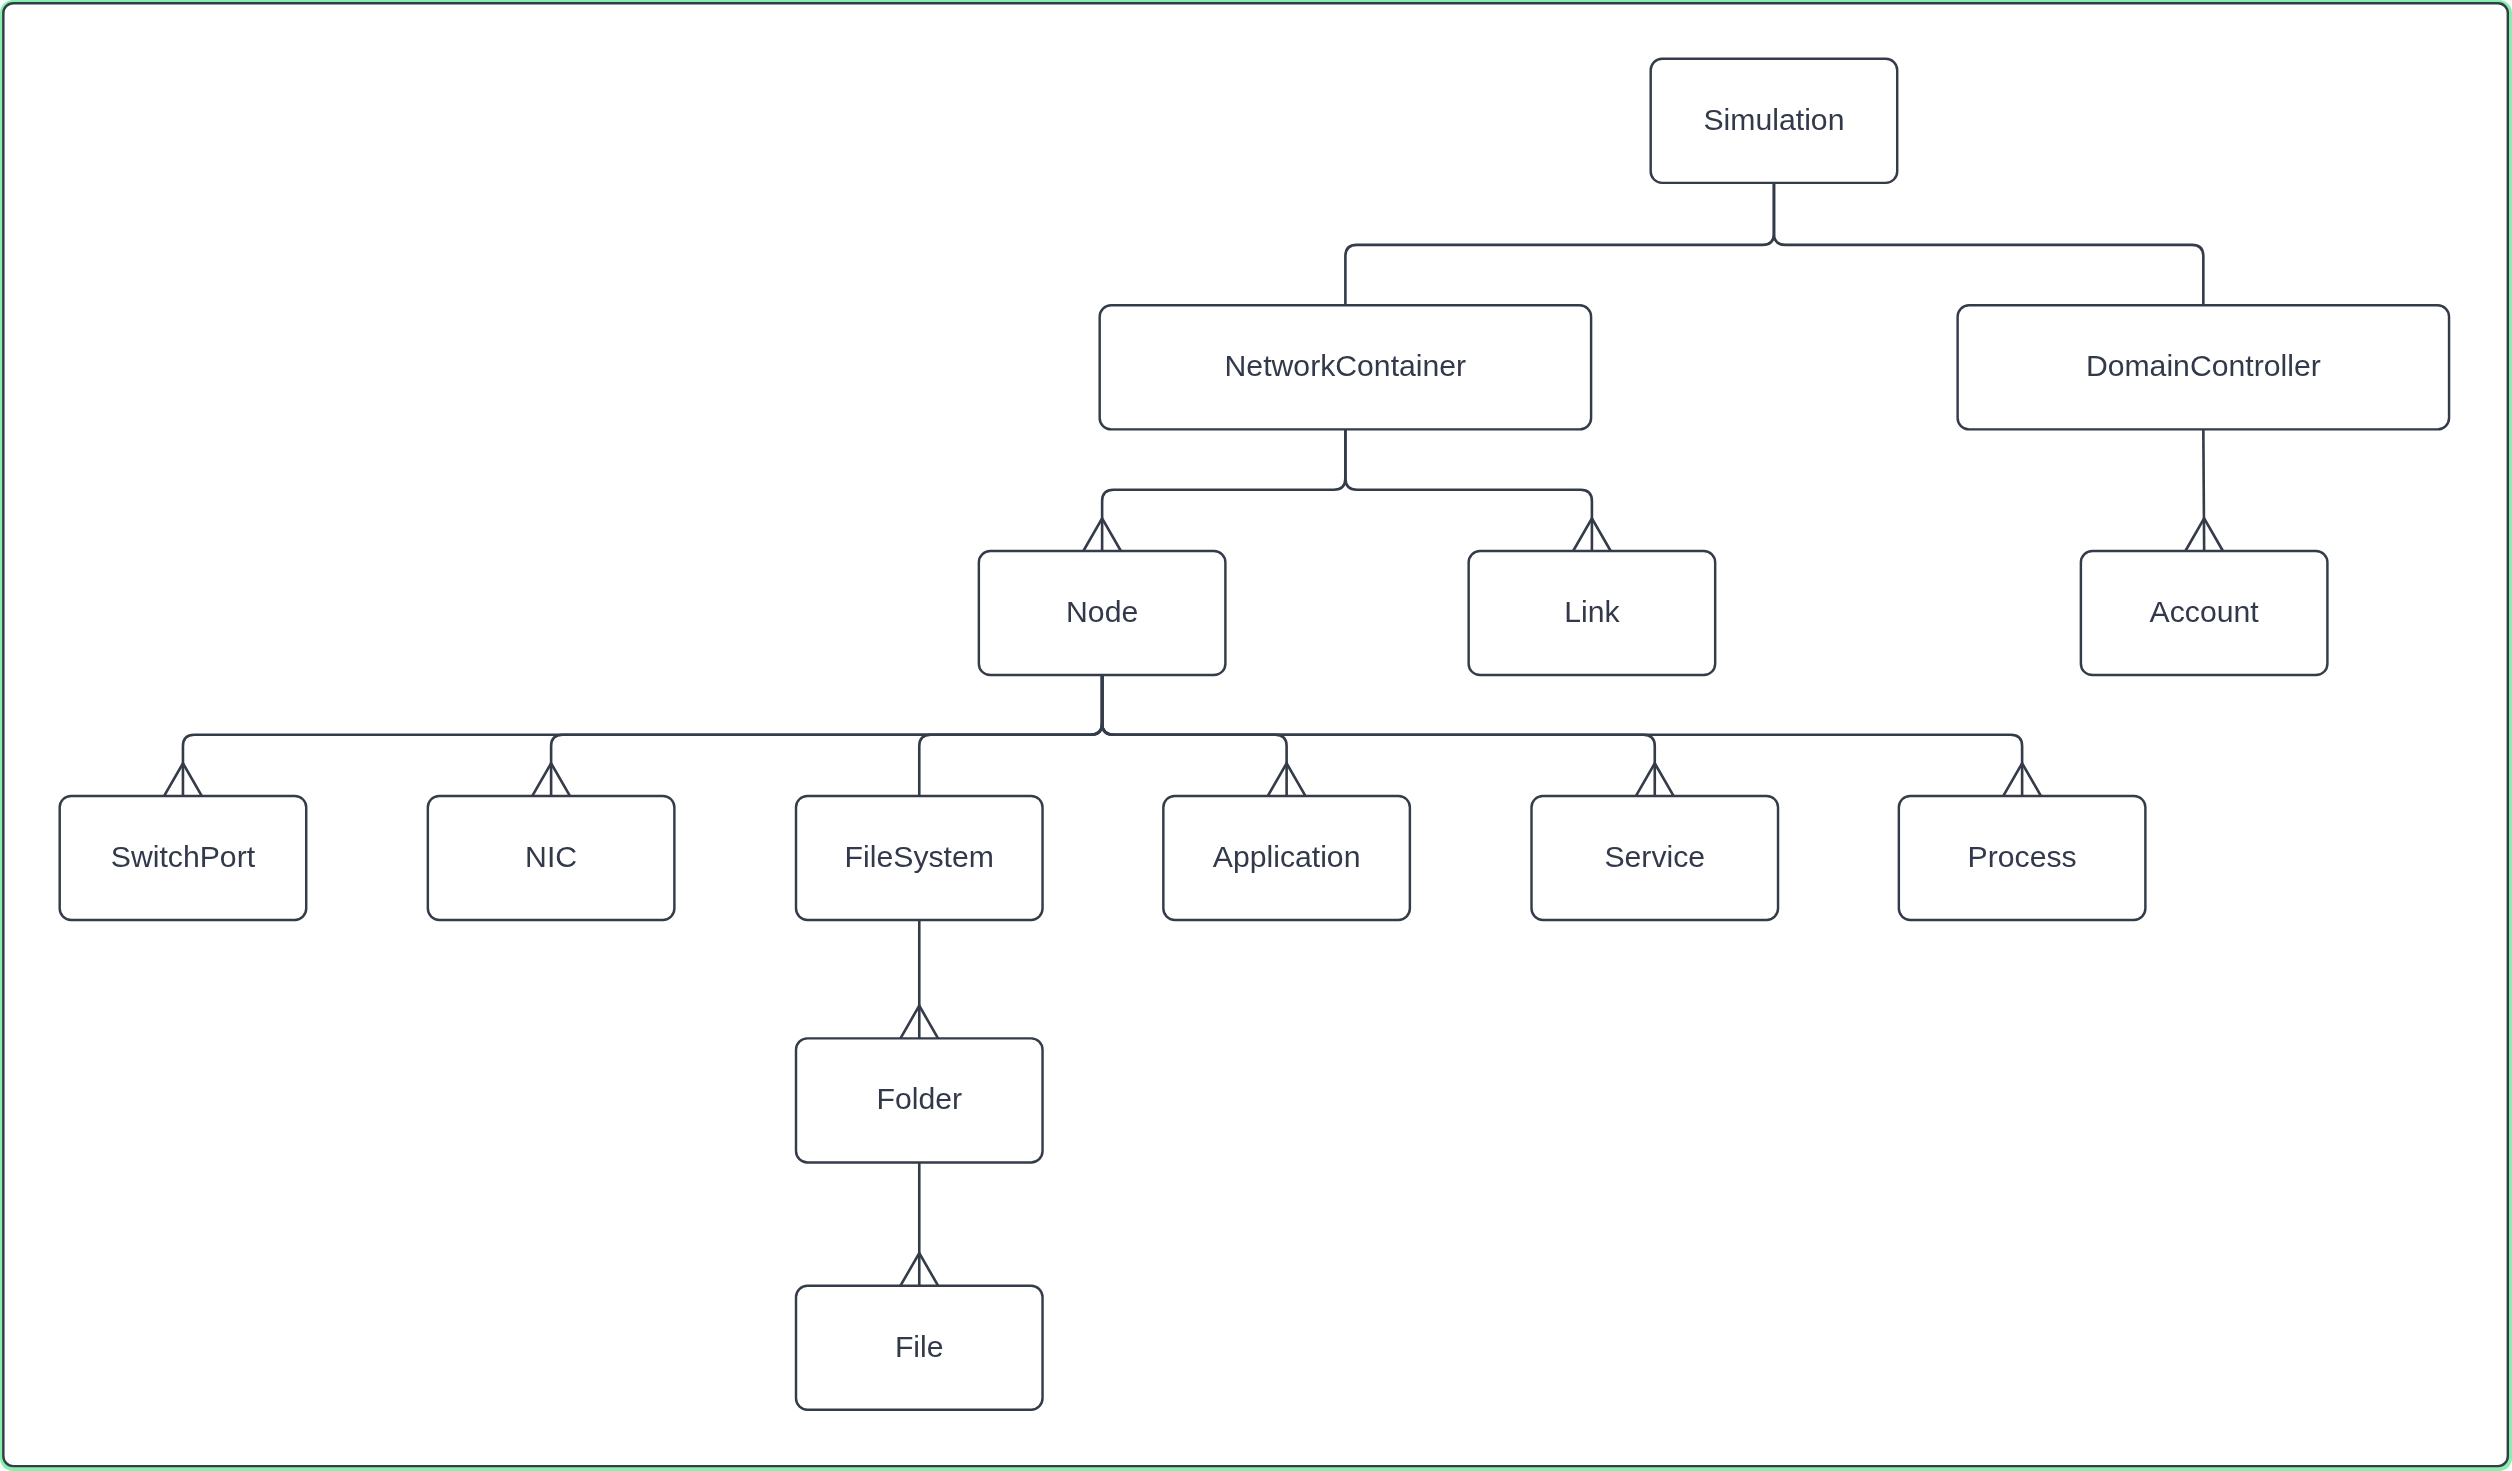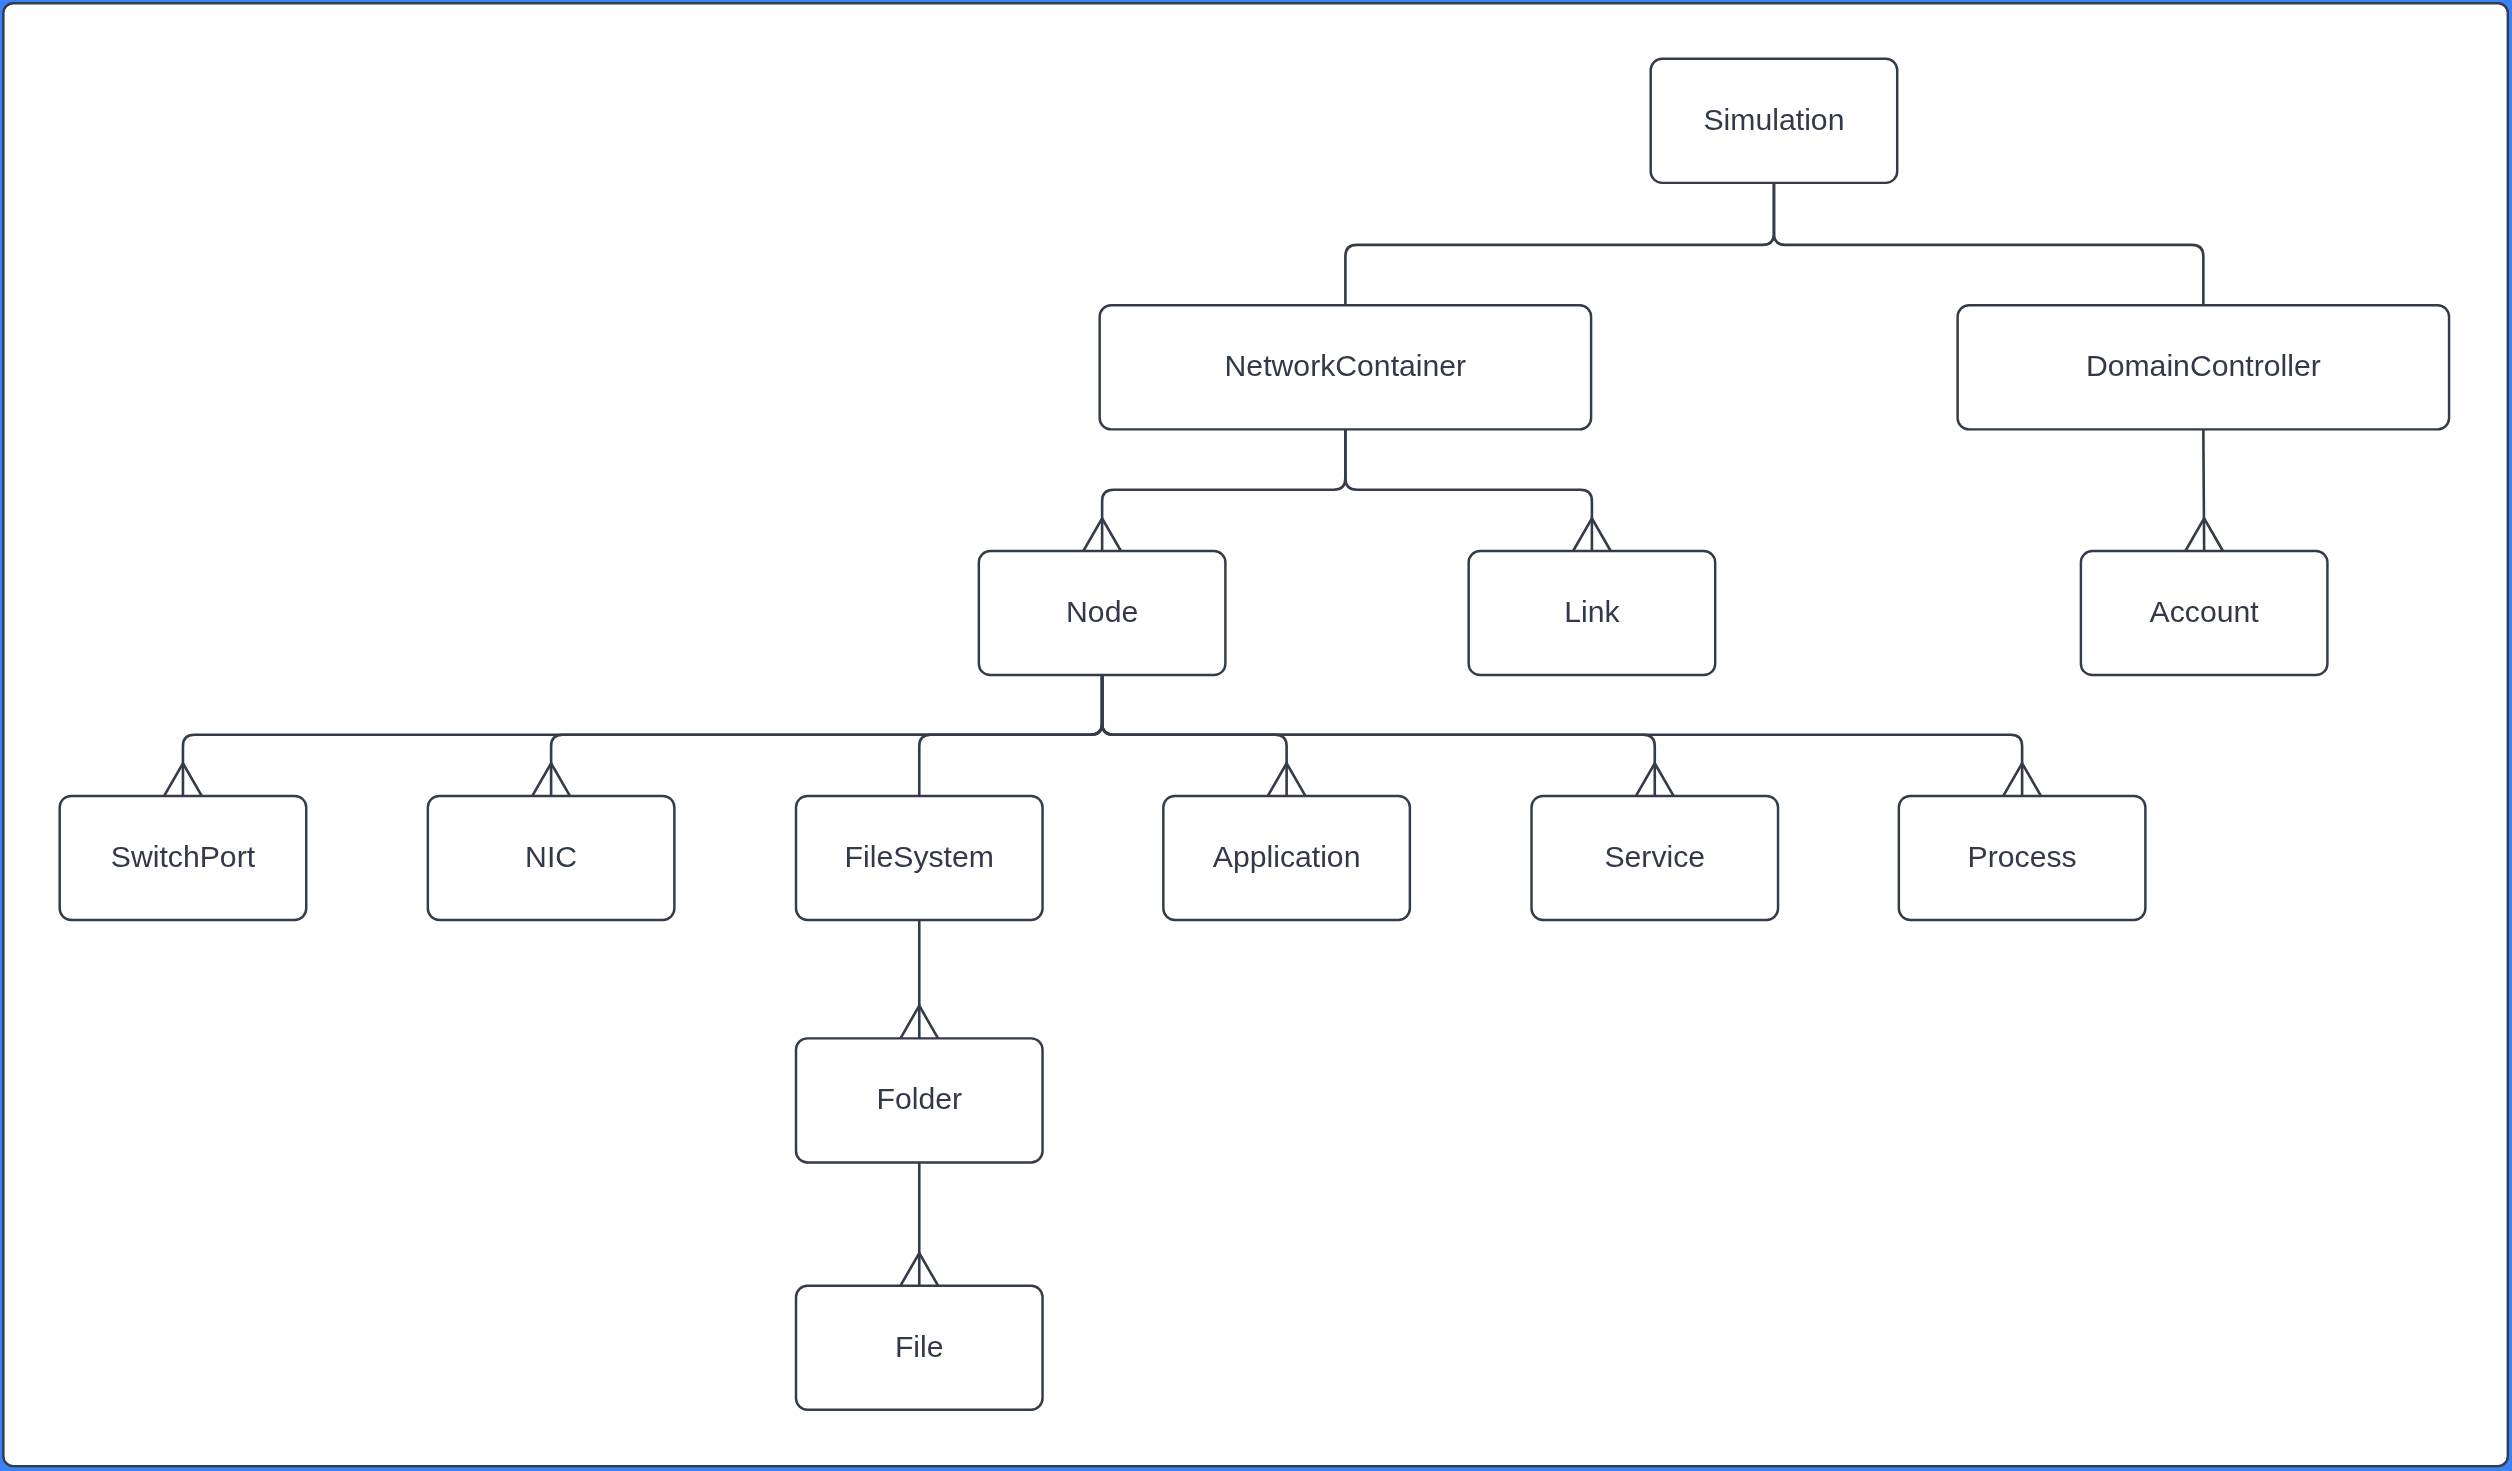--- a/index.html
+++ b/index.html
@@ -11,21 +11,22 @@
   body {
     width: 2512px;
     height: 1471px;
     font-family: "Liberation Sans", sans-serif;
     overflow: hidden;
   }
   #diagram-root {
     position: relative;
     width: 2512px;
     height: 1471px;
-    background: #3b82f6;
+    background: #86efac;
+    border-radius: 13px;
   }
   svg.canvas {
     position: absolute;
     top: 0;
     left: 0;
     width: 2512px;
     height: 1471px;
     display: block;
   }
   .frame-rect {

